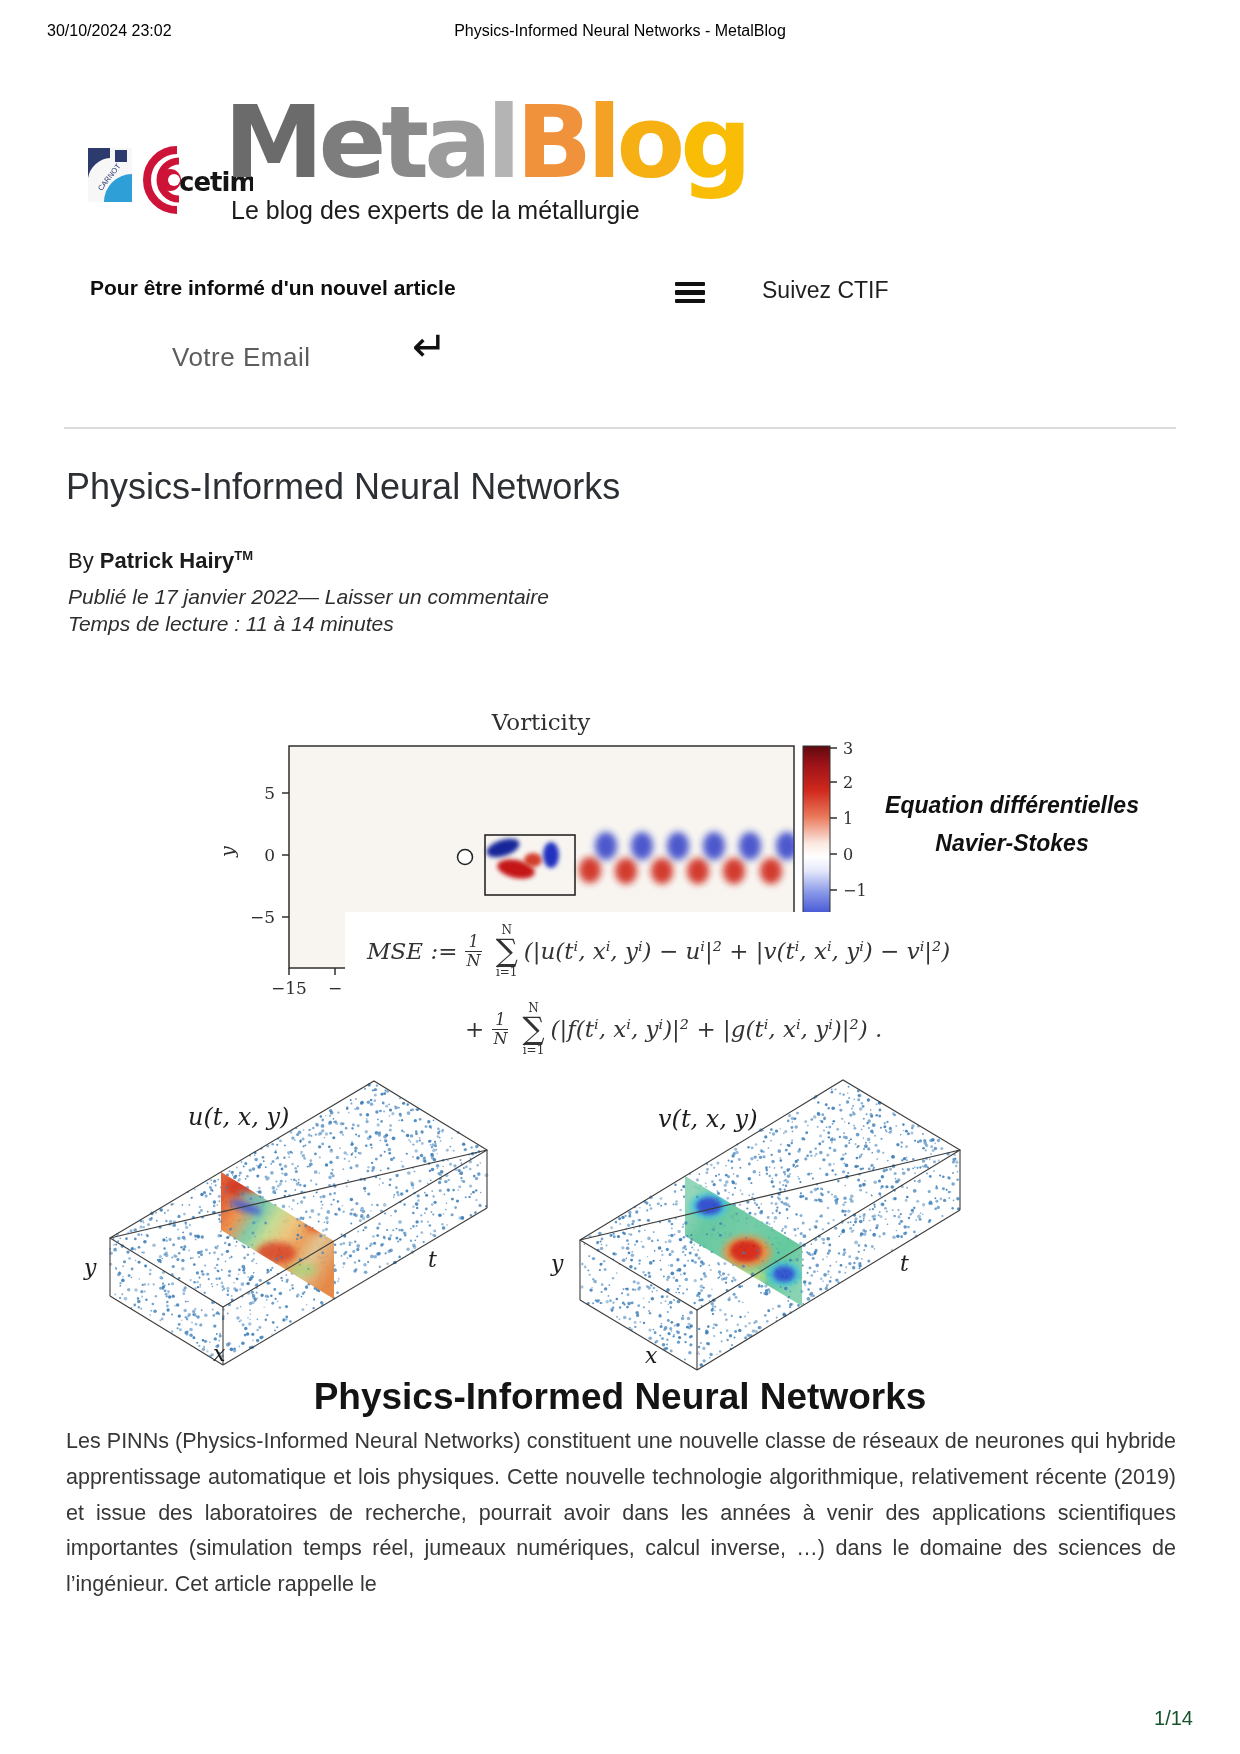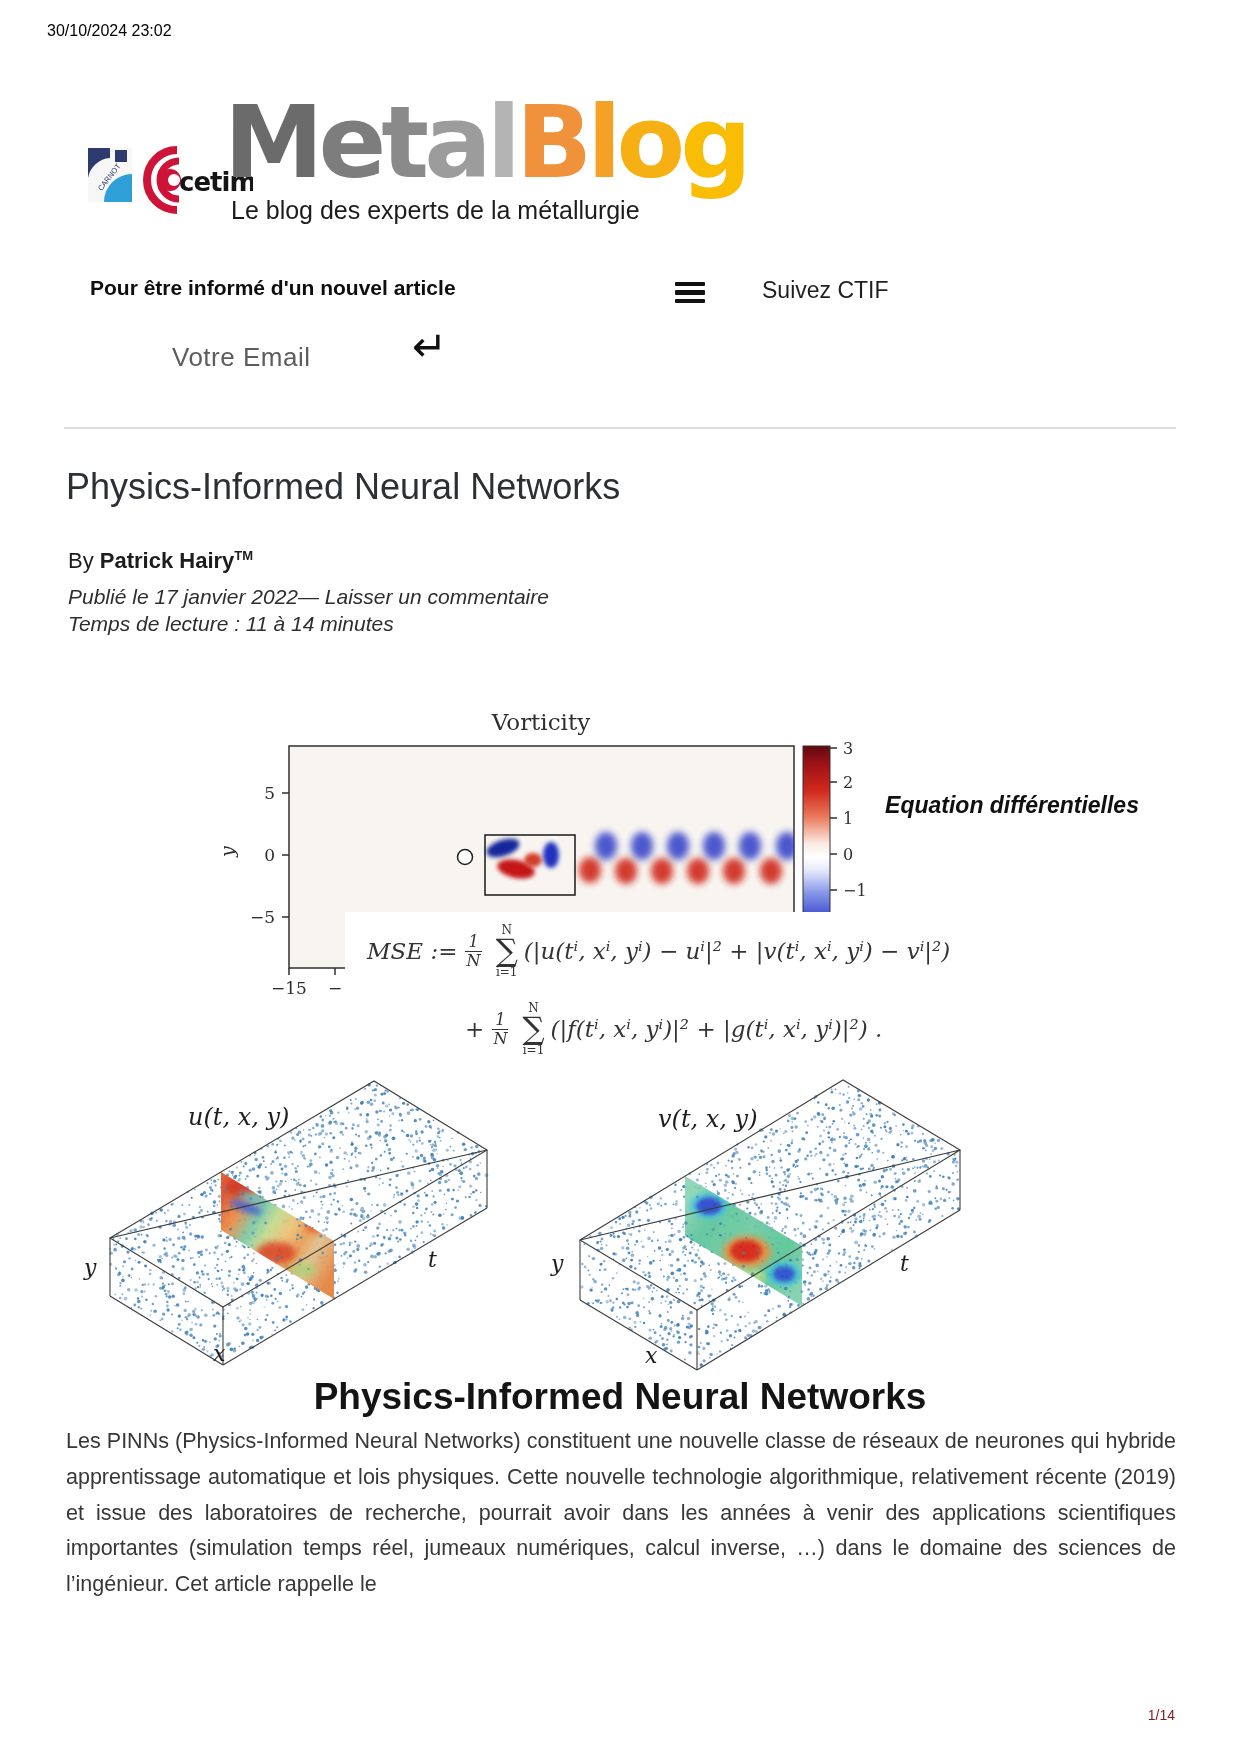--- a/index.html
+++ b/index.html
@@ -8,21 +8,21 @@
     position:relative; width:1240px; height:1754px; margin:0 auto;
     background:#fff; overflow:hidden;
     font-family:"Liberation Sans", sans-serif; color:#222;
   }
   .abs { position:absolute; }
 
   
   .ph-date { left:47px; top:22px; font-size:16px; color:#000; }
   .ph-title { left:0; top:22px; width:100%; text-align:center; font-size:16px; color:#000; }
   .pf-url { left:47px; top:1707px; font-size:15.5px; color:#1a1a1a; }
-  .pf-page { right:65px; top:1707px; font-size:14px; color:#7f1d1d; }
+  .pf-page { right:47px; top:1707px; font-size:20px; color:#14532d; }
 
   
   .wordmark { left:224px; top:88px; font-family:"DejaVu Sans", sans-serif;
     font-weight:700; font-size:100px; line-height:1.1; letter-spacing:-5px; white-space:nowrap; }
   .tagline { left:231px; top:196px; font-size:25px; color:#1c1c1c; }
   .subscribe-label { left:90px; top:276px; font-size:21px; font-weight:700; color:#0e0e0e; }
   .hamburger { left:675px; top:282px; width:30px; height:21px; cursor:pointer; }
   .hamburger span { display:block; width:30px; height:4.2px; background:#111; margin-bottom:4.2px; border-radius:1px; }
   .follow { left:762px; top:277px; font-size:23px; color:#1f1f1f; cursor:pointer; }
   .email-input { left:172px; top:336px; width:240px; height:42px; border:none; outline:none;
@@ -65,20 +65,21 @@
   
   .body-par { left:66px; top:1424px; width:1110px; text-align:justify;
     font-size:21.5px; line-height:35.8px; color:#373737; }
 </style>
 </head>
 <body>
 
 <div class="page">
 
   <div class="abs ph-date">30/10/2024 23:02</div>
+  <div class="abs ph-title">Physics-Informed Neural Networks - MetalBlog</div>
 
   <svg class="abs" style="left:88px;top:148px" width="48" height="58" viewBox="0 0 48 58">
     <rect x="0" y="0" width="44" height="54" fill="#f7f7f7"></rect>
     <path d="M0,0 H22 V10 A24,24 0 0 0 0,30 Z" fill="#2d3a6e"></path>
     <rect x="27" y="2" width="12" height="12" fill="#2d3a6e"></rect>
     <path d="M44,54 V26 A28,28 0 0 0 16,54 Z" fill="#2f9fd8"></path>
     <text x="8" y="40" transform="rotate(-52 14 36)" font-size="7.5" fill="#2d3a6e" font-family="Liberation Sans, sans-serif">CARNOT</text>
   </svg>
 
   <svg class="abs" style="left:133px;top:144px" width="120" height="74" viewBox="0 0 120 74">
@@ -198,20 +199,21 @@
         <text class="serif" x="628" y="54" font-size="16" fill="#2e2e2e" font-family="DejaVu Serif, serif">3</text>
         <text class="serif" x="628" y="88" font-size="16" fill="#2e2e2e" font-family="DejaVu Serif, serif">2</text>
         <text class="serif" x="628" y="124" font-size="16" fill="#2e2e2e" font-family="DejaVu Serif, serif">1</text>
         <text class="serif" x="628" y="160" font-size="16" fill="#2e2e2e" font-family="DejaVu Serif, serif">0</text>
         <text class="serif" x="628" y="196" font-size="16" fill="#2e2e2e" font-family="DejaVu Serif, serif">−1</text>
       </g>
     </svg>
 
     <div class="abs eq-label">
       <div>Equation différentielles</div>
+      <div>Navier-Stokes</div>
     </div>
 
     <div class="abs mse-box">
       <div class="mrow r1">
         <span>MSE :=</span>
         <span class="frac">
           <span class="num">1</span>
             <span>N</span>
         </span>
         <span class="sum">

